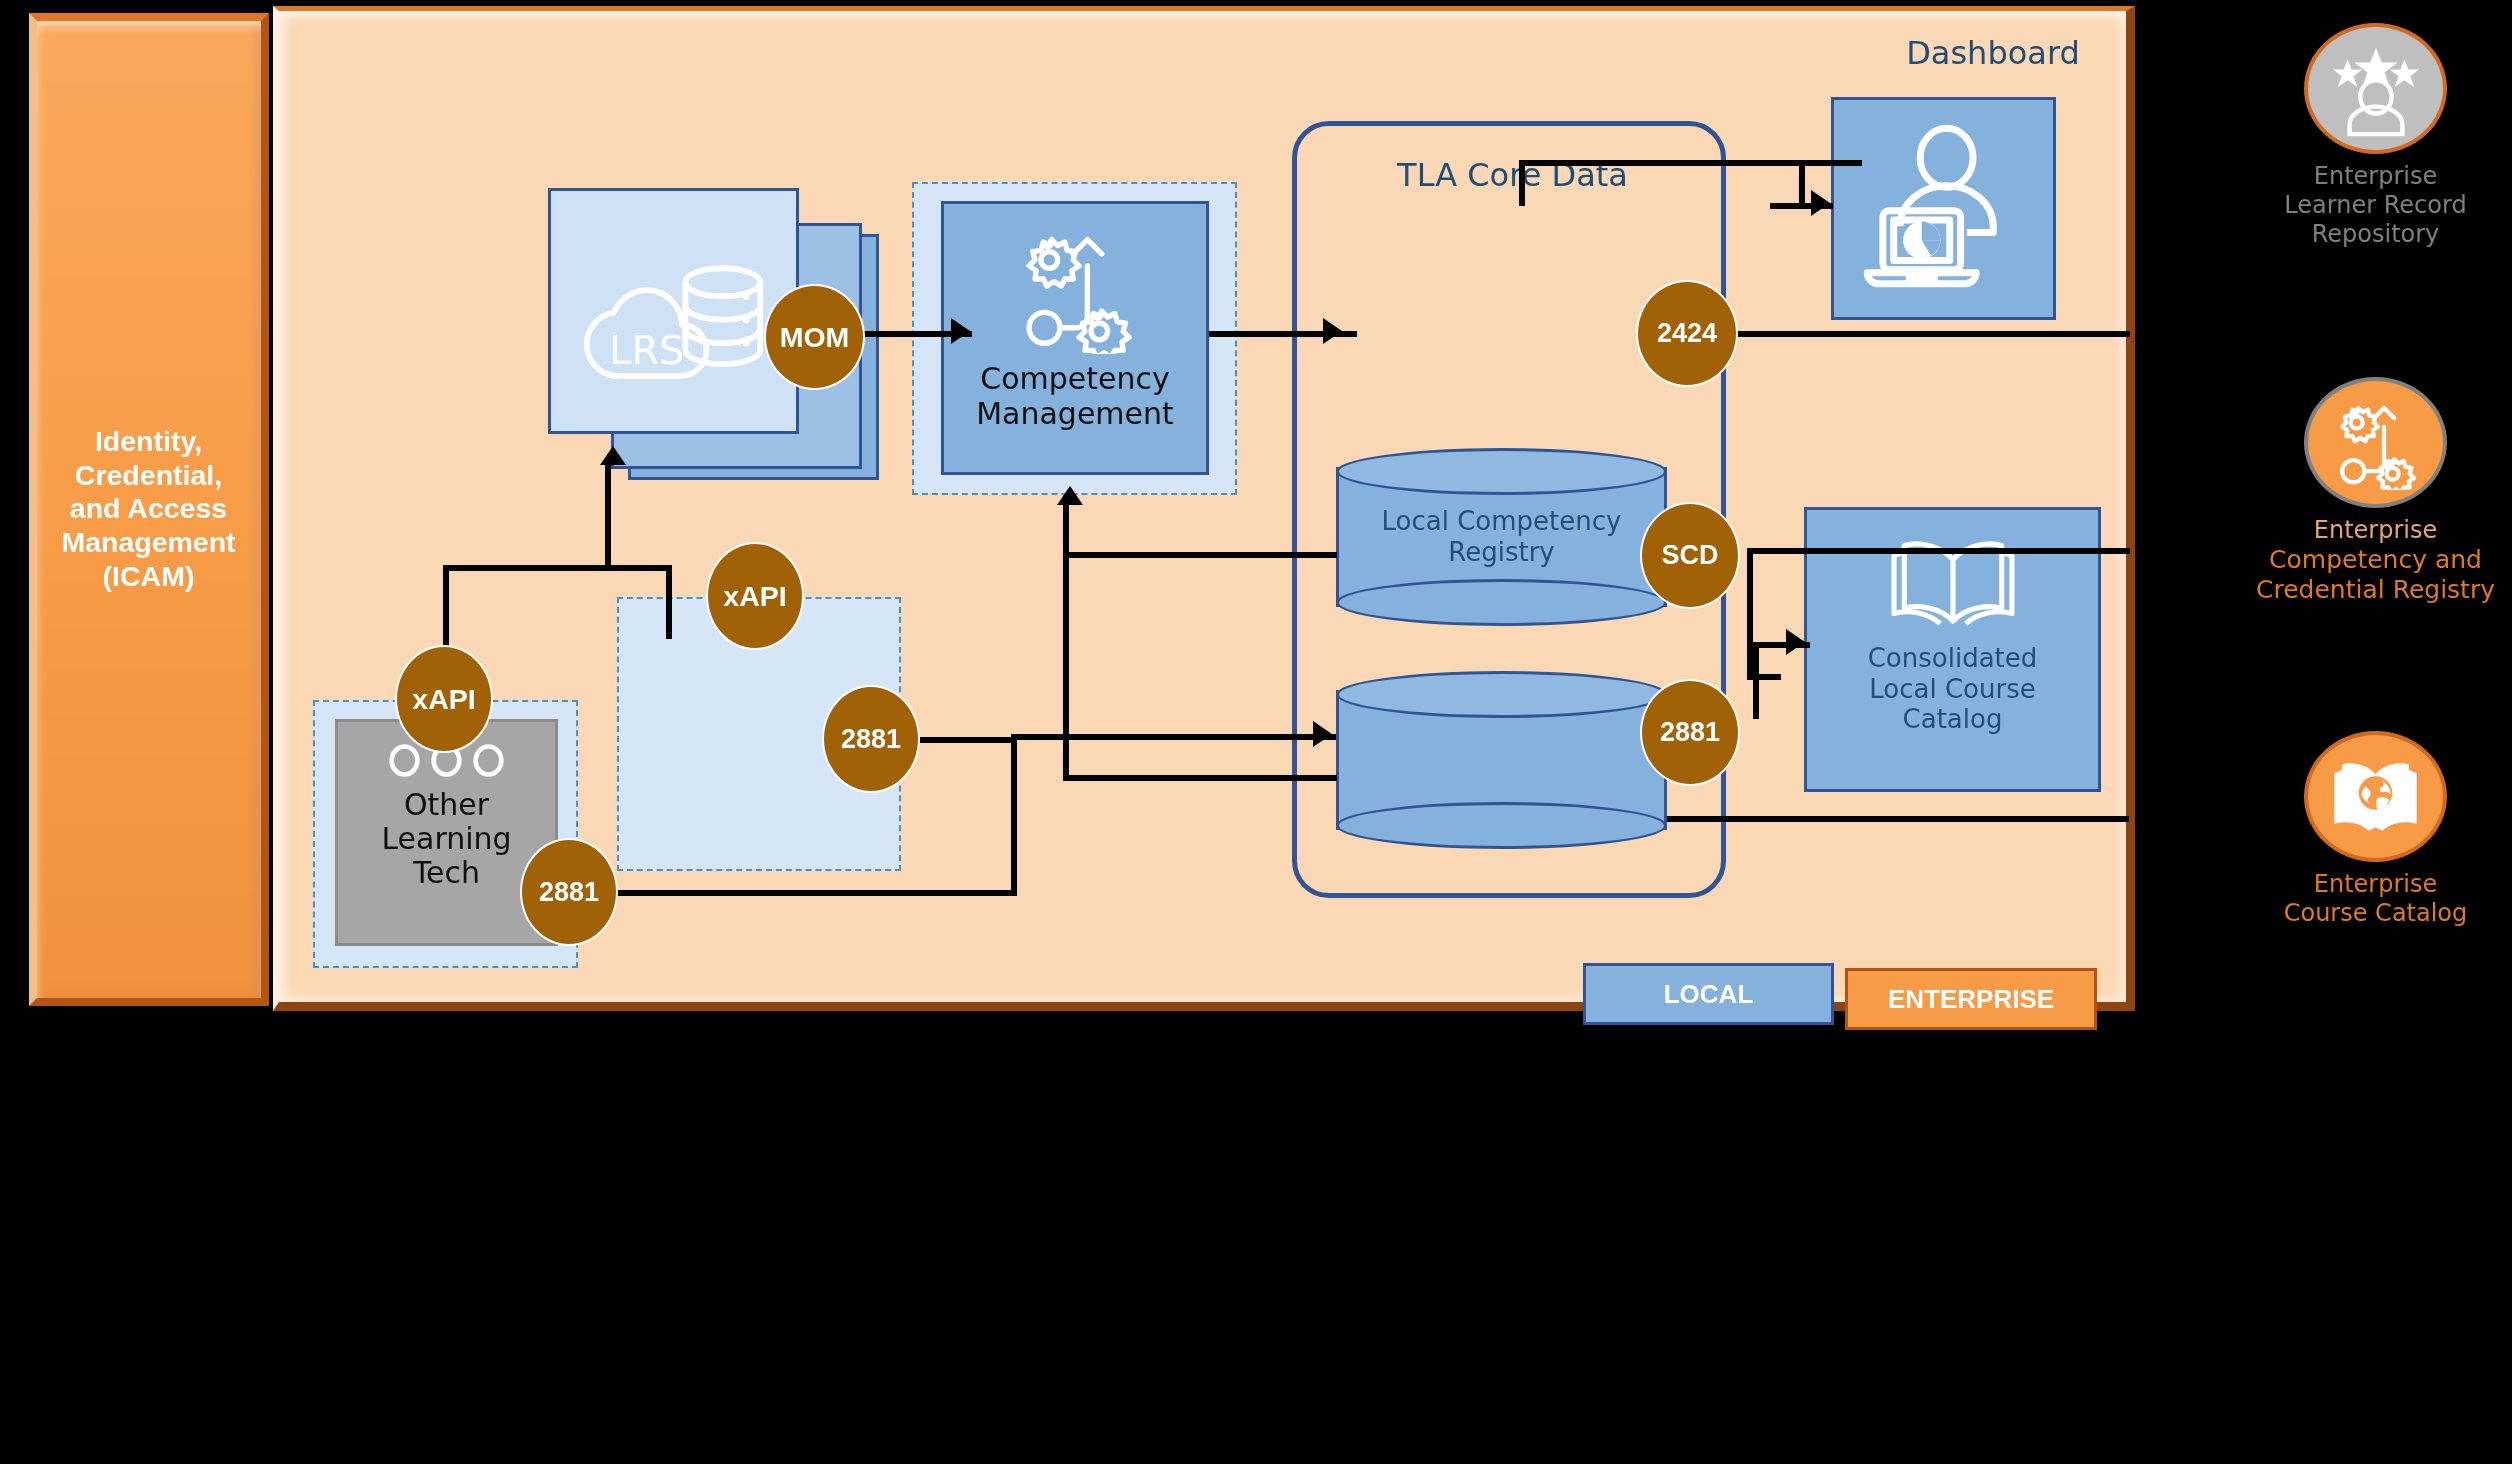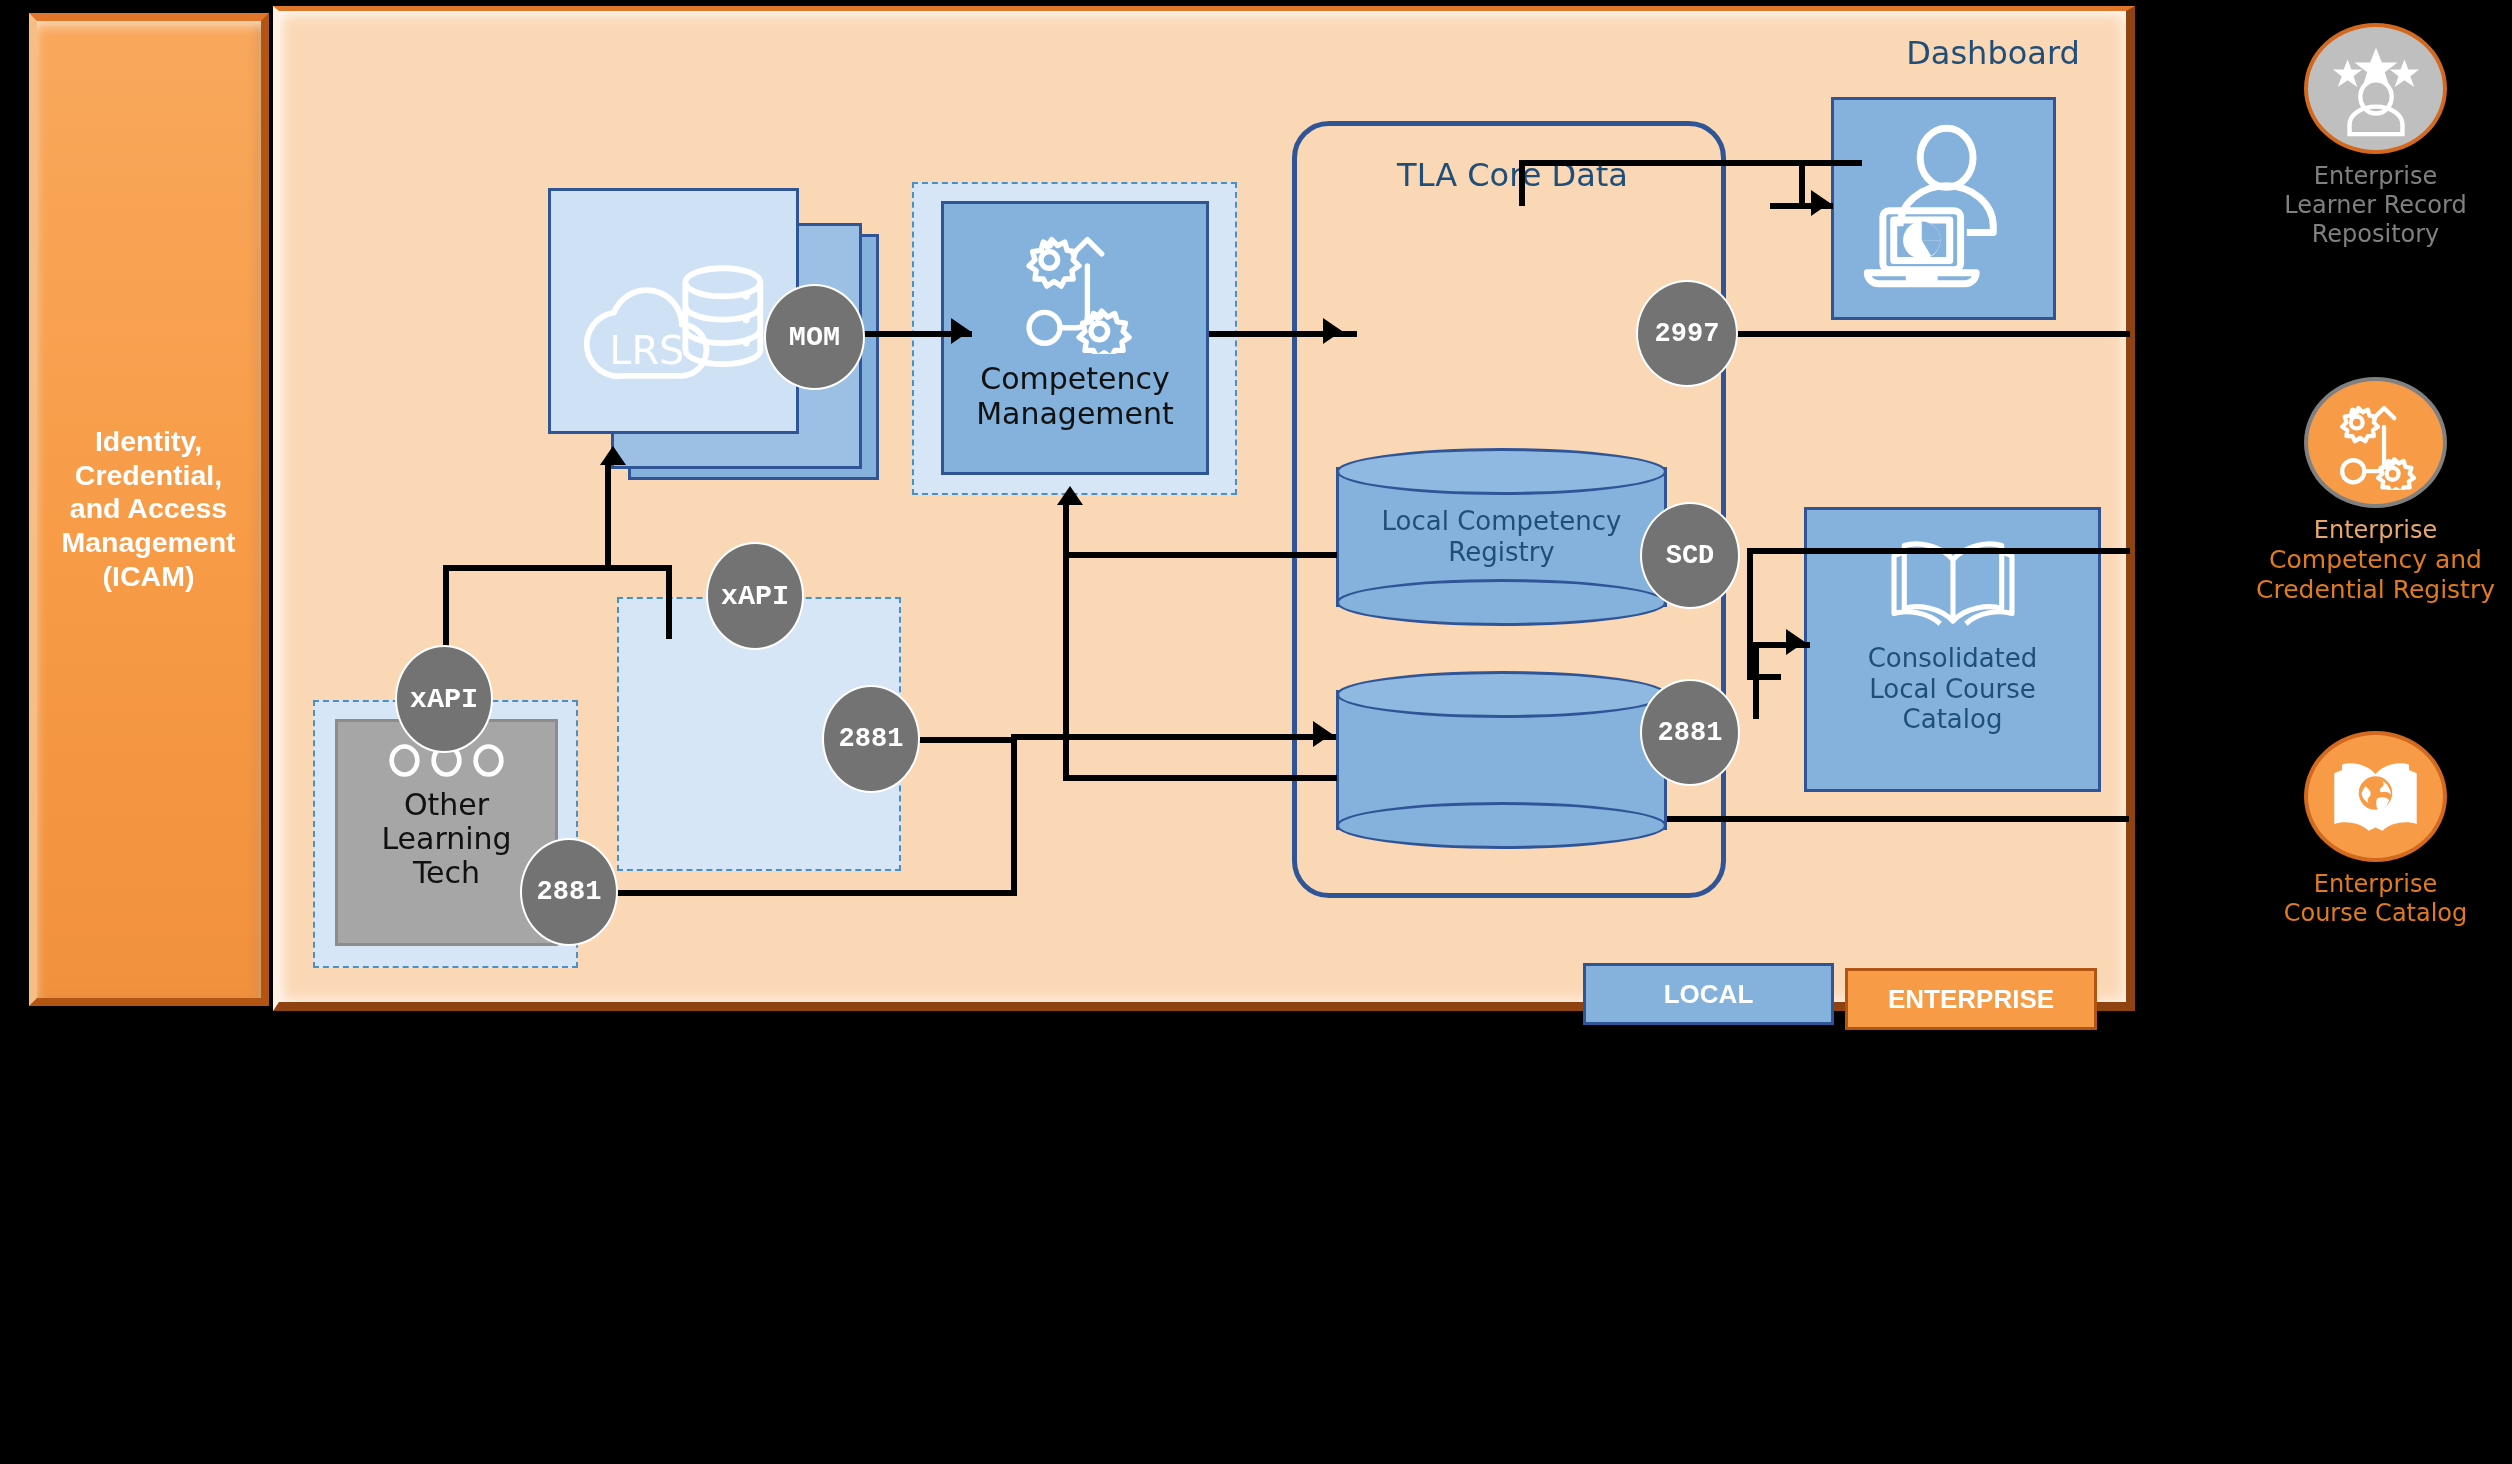--- a/index.html
+++ b/index.html
@@ -77,23 +77,23 @@
   .cyl{position:absolute;}
   .cyl .body{position:absolute;left:0;right:0;top:19.4px;bottom:19.4px;background:#84b2dc;
              border-left:3.4px solid #2f5597;border-right:3.4px solid #2f5597;box-sizing:border-box;}
   .cyl .top{position:absolute;left:0;right:0;top:0;height:47px;background:#8fb9e0;
              border:3.4px solid #2f5597;border-radius:50%/50%;box-sizing:border-box;}
   .cyl .bot{position:absolute;left:0;right:0;bottom:0;height:47px;background:#84b2dc;
              border:3.4px solid #2f5597;border-radius:50%/50%;box-sizing:border-box;}
   .cyl .txt{position:absolute;left:0;right:0;top:50%;transform:translateY(-50%);z-index:4;}
 
   
-  .badge{position:absolute;background:#737373;border:2.9px solid #fff;border-radius:50%;
+  .badge{position:absolute;background:#a16207;border:2.9px solid #fff;border-radius:50%;
          display:flex;align-items:center;justify-content:center;color:#fff;
-         font-weight:bold;font-family:Liberation Mono, monospace;z-index:30;}
+         font-weight:bold;font-family:Liberation Sans, sans-serif;z-index:30;}
 
   
   #tlabox{position:absolute;border:5.1px solid #2f5597;border-radius:37px;box-sizing:border-box;}
 
   
   .ln{position:absolute;background:#000;}
   .hl{height:6.3px;}
   .vl{width:6.3px;}
   .arrowR{position:absolute;width:0;height:0;border-top:13.7px solid transparent;
           border-bottom:13.7px solid transparent;border-left:19.4px solid #000;}
@@ -275,21 +275,21 @@
   <div class="badge" style="left:764px;top:284px;width:97px;height:102px;font-size:28.5px;">MOM</div>
 
   <div class="badge" style="left:395px;top:645px;width:94px;height:104px;font-size:28.5px;">xAPI</div>
 
   <div class="badge" style="left:706px;top:542px;width:94px;height:104px;font-size:28.5px;">xAPI</div>
 
   <div class="badge" style="left:520px;top:838px;width:94px;height:104px;font-size:27px;">2881</div>
 
   <div class="badge" style="left:822px;top:685px;width:94px;height:104px;font-size:27px;">2881</div>
 
-  <div class="badge" style="left:1636px;top:280px;width:98px;height:103px;font-size:27px;">2997</div>
+  <div class="badge" style="left:1636px;top:280px;width:98px;height:103px;font-size:27px;">2424</div>
 
   <div class="badge" style="left:1640px;top:502px;width:96px;height:103px;font-size:27px;">SCD</div>
 
   <div class="badge" style="left:1640px;top:679px;width:96px;height:103px;font-size:27px;">2881</div>
 
   <div class="key local" style="left:1583px;top:963px;width:251px;height:62px;">LOCAL</div>
   <div class="key ent" style="left:1845px;top:968px;width:252px;height:62px;">ENTERPRISE</div>
 
   <div id="legend">
 

